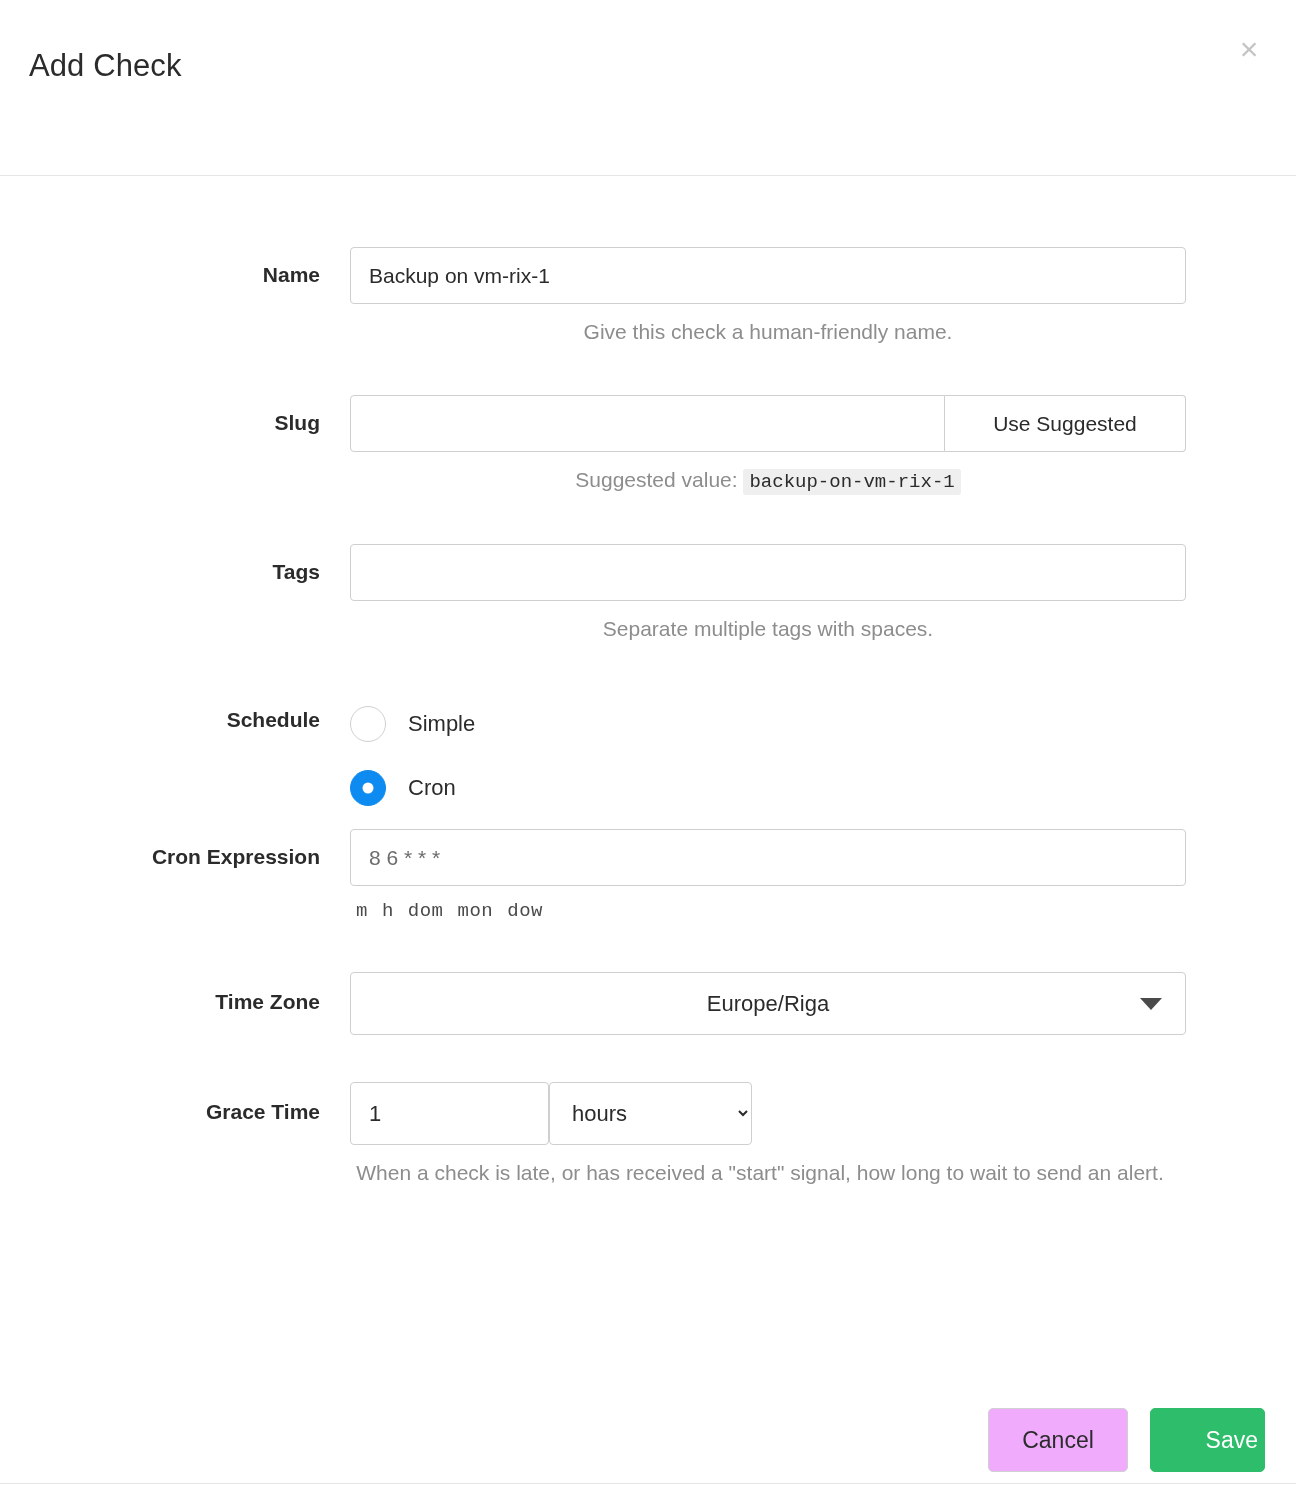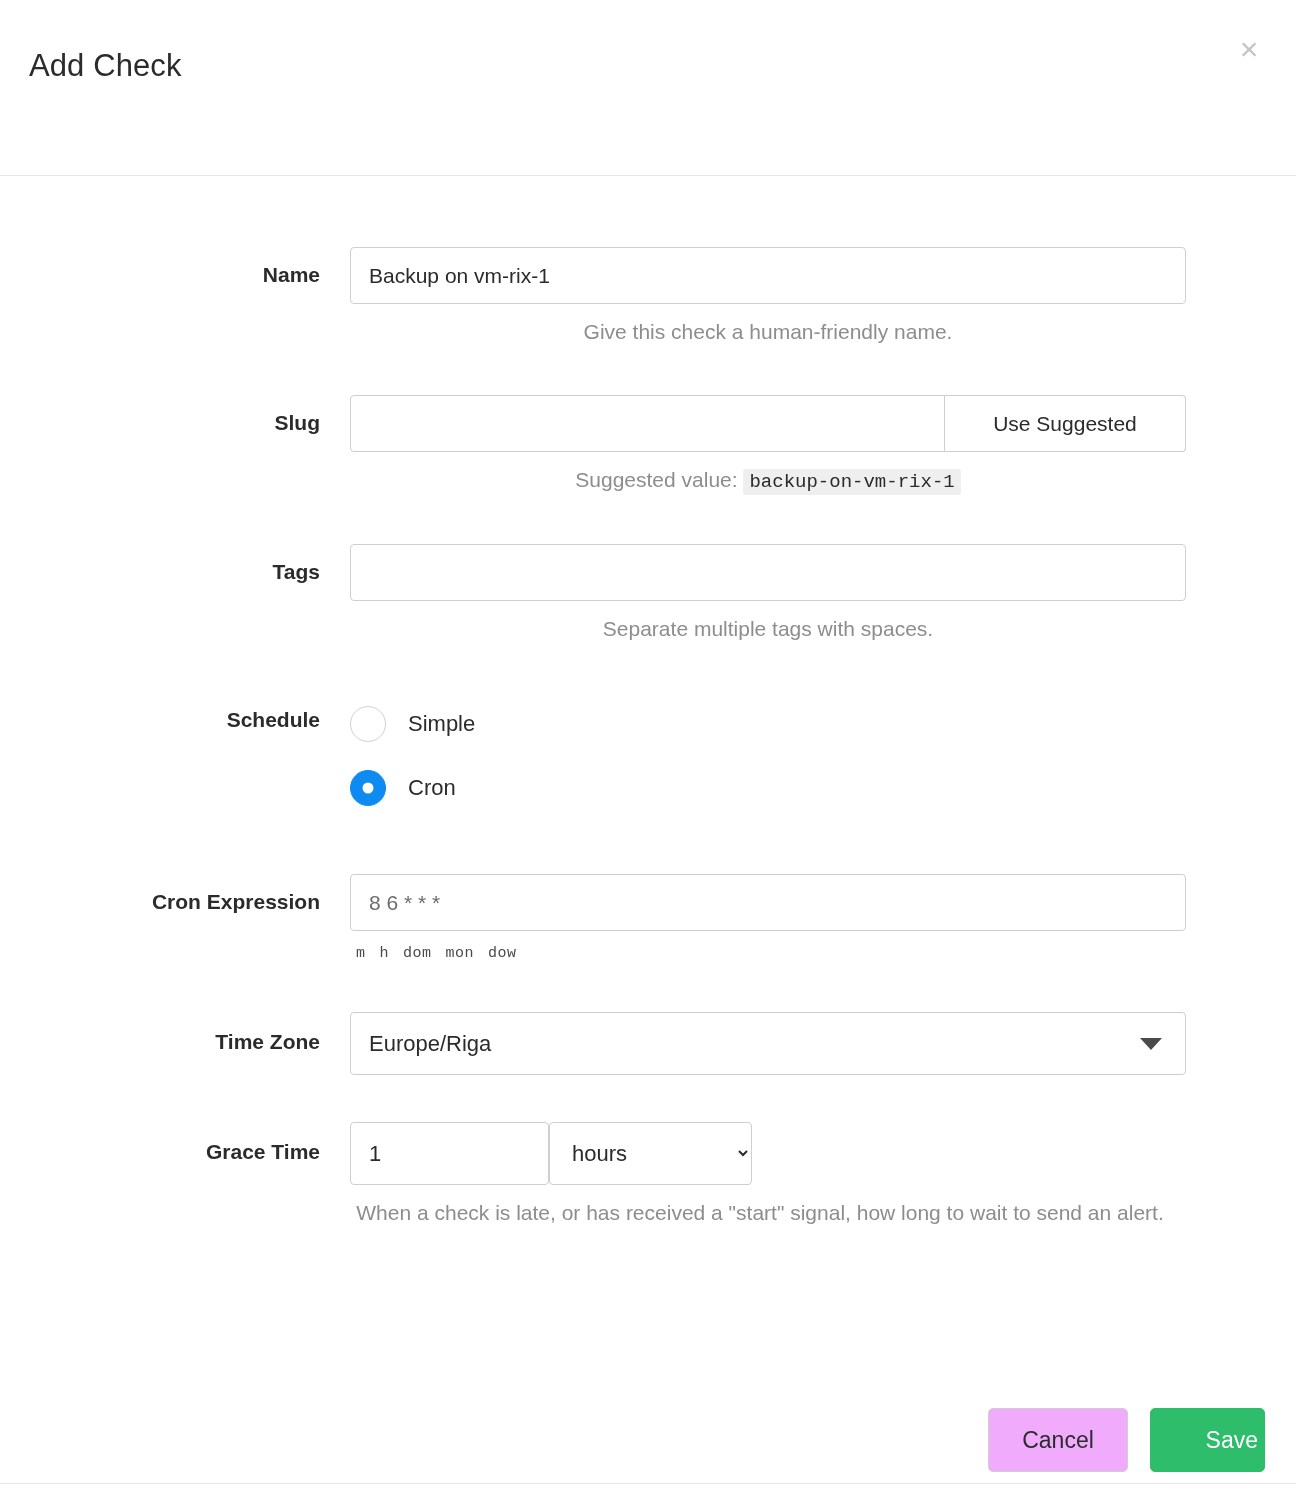--- a/index.html
+++ b/index.html
@@ -165,21 +165,21 @@
   .radio-label {
     font-size: 22px;
     margin-left: 22px;
     color: #2b2b2b;
     cursor: pointer;
   }
 
   
   .cron-hint {
     font-family: "Liberation Mono", monospace;
-    font-size: 15px;
+    font-size: 19px;
     color: #4a4a4a;
     margin-top: 14px;
     letter-spacing: 0.5px;
     padding-left: 6px;
   }
   .cron-hint span { margin-right: 14px; }
 
   
   .select-wrap {
     position: relative;
@@ -191,20 +191,21 @@
     border: 1px solid #cfcfcf;
     border-radius: 4px;
     font-size: 22px;
     padding: 0 18px;
     color: #2b2b2b;
     background: #fff;
     appearance: none;
     -webkit-appearance: none;
     font-family: "Liberation Sans", sans-serif;
     cursor: pointer;
+    text-align: center;
   }
   .tz-caret {
     position: absolute;
     right: 24px;
     top: 50%;
     transform: translateY(-50%);
     pointer-events: none;
     width: 0;
     height: 0;
     border-left: 11px solid transparent;
@@ -320,21 +321,21 @@
         <span class="radio"></span>
         <span class="radio-label">Simple</span>
       </div>
       <div class="radio-row">
         <span class="radio checked"></span>
         <span class="radio-label">Cron</span>
       </div>
     </div>
   </div>
 
-  <div class="row" style="margin-top:45px;">
+  <div class="row" style="">
     <div class="label-col" style="padding-top:16px;">Cron Expression</div>
     <div class="field-col">
       <input class="txt-input" type="text" style="color: rgb(108, 108, 108);" value="8 6 * * *">
       <div class="cron-hint">
         <span>m</span><span>h</span><span>dom</span><span>mon</span><span>dow</span>
       </div>
     </div>
   </div>
 
   <div class="row" style="margin-top:50px;">

